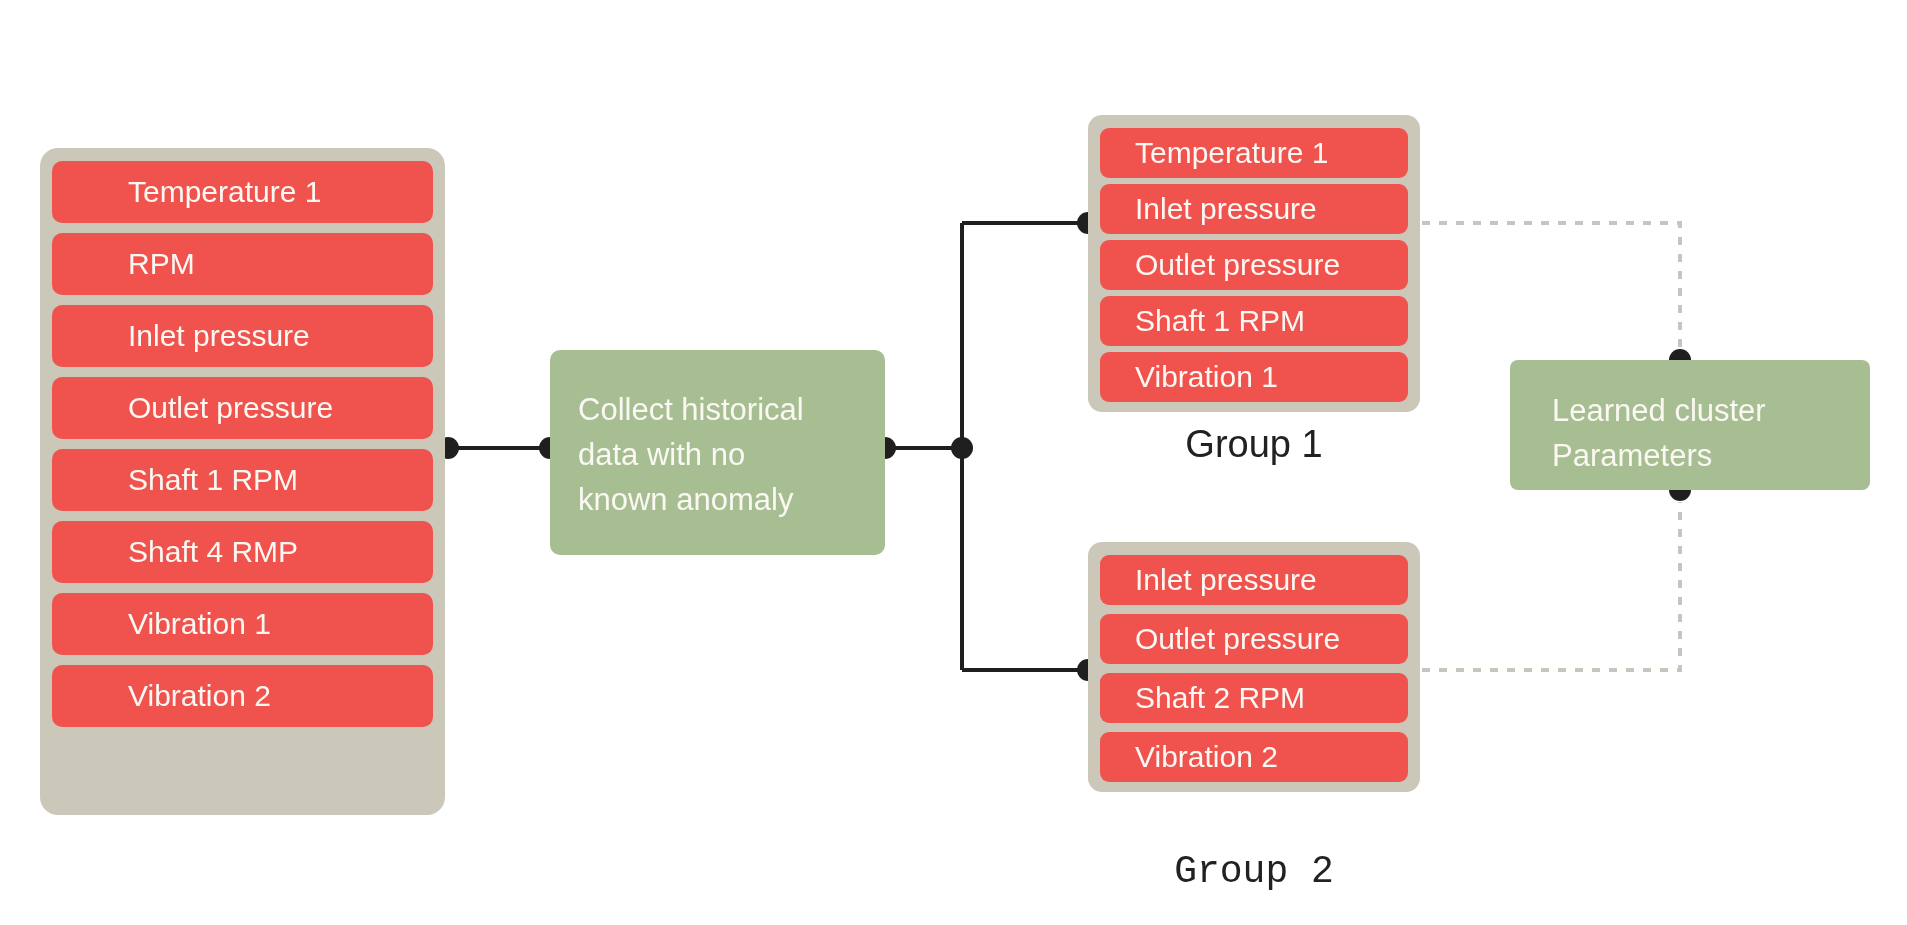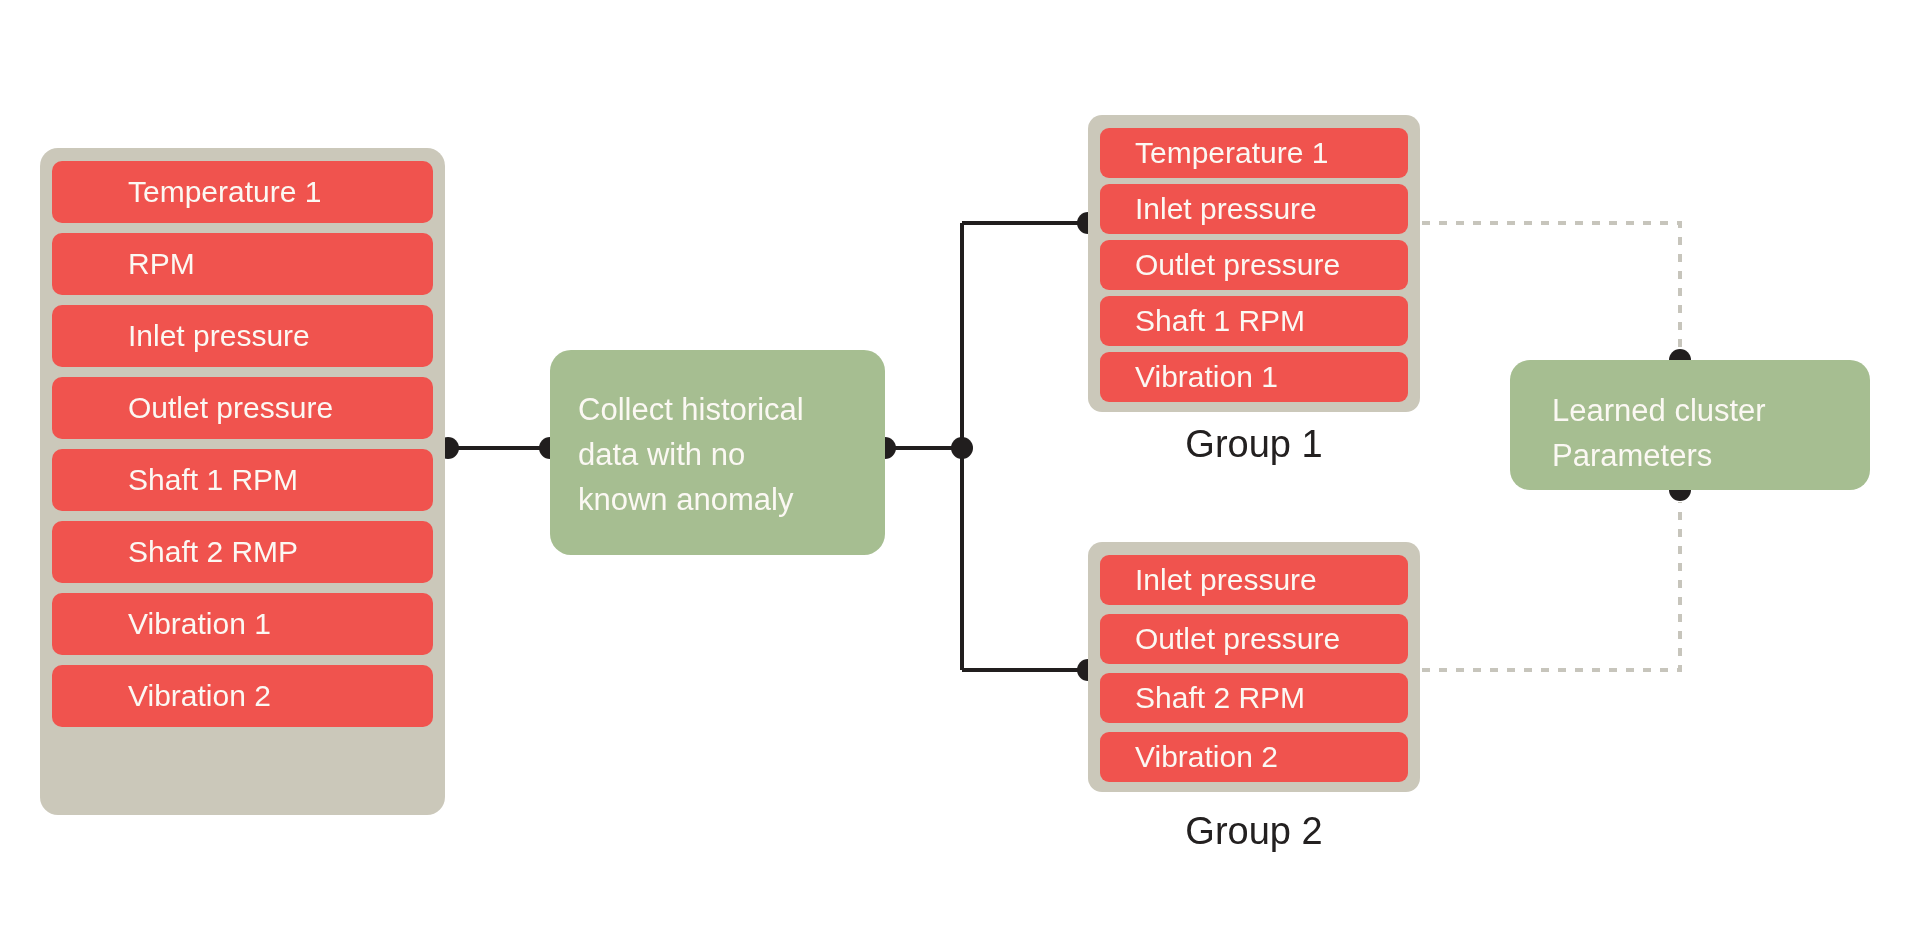--- a/index.html
+++ b/index.html
@@ -80,39 +80,39 @@
     background: var(--green, #a6be91);
     color: var(--box-text, #fbf8f3);
     box-sizing: border-box;
     white-space: pre-line;
     font-size: 31px;
     line-height: 45px;
   }
   .collect-box {
     left: 550px; top: 350px;
     width: 335px; height: 205px;
-    border-radius: 21px;
+    border-radius: 10px;
     padding: 37px 14px 0 28px;
   }
   .learned-box {
     left: 1510px; top: 360px;
     width: 360px; height: 130px;
-    border-radius: 20px;
+    border-radius: 8px;
     padding: 28px 14px 0 42px;
   }
   .group-label {
     position: absolute;
     left: 1088px;
     width: 332px;
     text-align: center;
     font-size: 38px;
     color: var(--label, #232020);
   }
   .group1-label { top: 423px; }
-  .group2-label { top: 810px; }
+  .group2-label { top: 850px; font-family: Liberation Mono, monospace; }
 </style>
 </head>
 <body>
 
 <div class="canvas">
 
   <svg class="connector-layer" viewBox="0 0 1907 925" xmlns="http://www.w3.org/2000/svg">
     <path class="solid-line" d="M448 448 H550"></path>
     <path class="solid-line" d="M885 448 H962"></path>
     <path class="solid-line" d="M962 670 V223 M962 223 H1088 M962 670 H1088"></path>
@@ -127,21 +127,21 @@
     <circle class="dot" cx="1680" cy="360" r="11"></circle>
     <circle class="dot" cx="1680" cy="490" r="11"></circle>
   </svg>
 
   <div class="panel sensor-panel">
       <div class="list-item">Temperature 1</div>
       <div class="list-item">RPM</div>
       <div class="list-item">Inlet pressure</div>
       <div class="list-item">Outlet pressure</div>
       <div class="list-item">Shaft 1 RPM</div>
-      <div class="list-item">Shaft 2 RMP</div>
+      <div class="list-item">Shaft 4 RMP</div>
       <div class="list-item">Vibration 1</div>
       <div class="list-item">Vibration 2</div>
     </div>
 
   <div class="green-box collect-box">Collect historical
 data with no
 known anomaly</div>
 
   <div class="panel group-panel group1-panel">
       <div class="list-item">Temperature 1</div>

